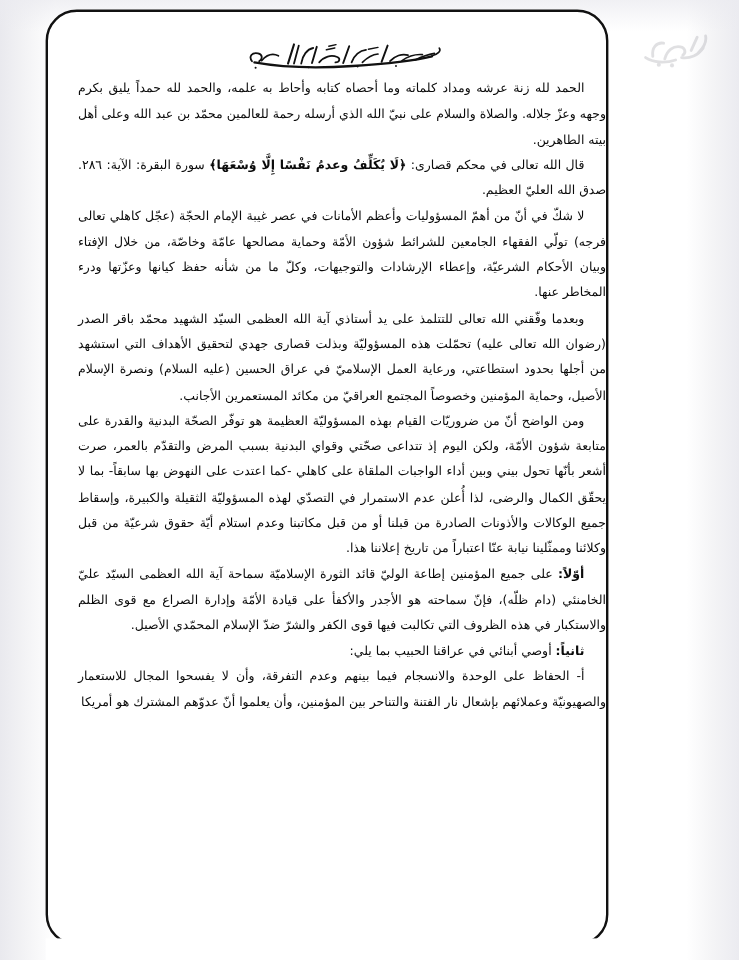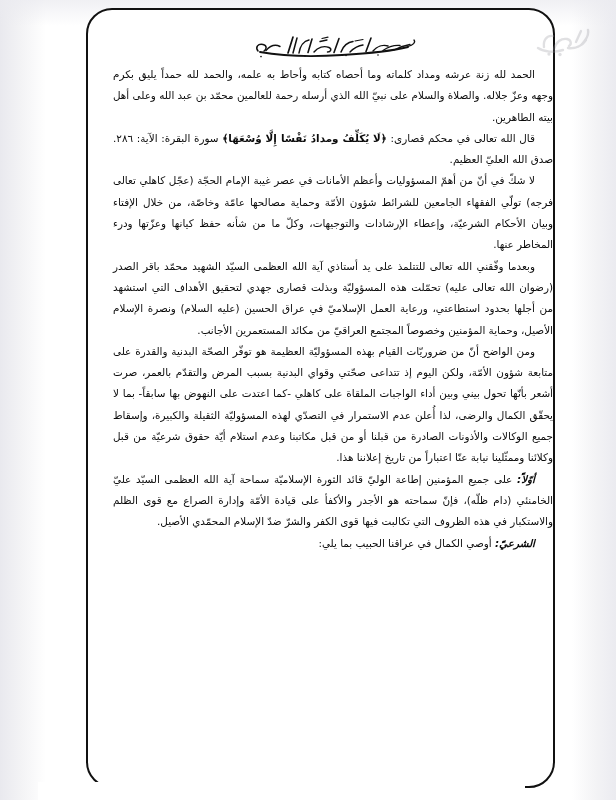--- a/index.html
+++ b/index.html
@@ -52,21 +52,20 @@
     position: absolute;
     left: 38px;
     top: 8px;
     width: 469px;
     height: 780px;
     border: 2.2px solid #111111;
     border-radius: 26px;
     background: #ffffff;
     box-sizing: border-box;
     overflow: hidden;
-    margin-left: 48px;
   }
 
   
   .sheet-bottom-mask {
     position: absolute;
     left: 38px;
     top: 782px;
     width: 487px;
     height: 22px;
     background: #ffffff;
@@ -111,21 +110,20 @@
     text-indent: 18px;
     text-align: justify;
   }
 
   .verse {
     font-weight: 700;
   }
 
   .lead {
     font-weight: 700;
-    font-style: italic;
   }
 
   
   .wm-text {
     position: absolute;
     top: 34px;
     right: 1px;
     transform-origin: right top;
     transform: rotate(90deg) translateY(-100%);
     font-family: "Liberation Serif", "DejaVu Serif", serif;
@@ -195,33 +193,34 @@
             <circle cx="104" cy="27.5" r="0.8" fill="#111111" stroke="none"></circle>
             <circle cx="136" cy="27" r="0.8" fill="#111111" stroke="none"></circle>
           </g>
         </svg>
       </div>
 
       <div class="body-text">
 
         <p class="para">الحمد لله زنة عرشه ومداد كلماته وما أحصاه كتابه وأحاط به علمه، والحمد لله حمداً يليق بكرم وجهه وعزّ جلاله. والصلاة والسلام على نبيّ الله الذي أرسله رحمة للعالمين محمّد بن عبد الله وعلى أهل بيته الطاهرين.</p>
 
-        <p class="para"><span>قال الله تعالى في محكم قصارى: </span><span class="verse">﴿لَا يُكَلِّفُ ومدادُ نَفْسًا إِلَّا وُسْعَهَا﴾</span><span> سورة البقرة: الآية: ٢٨٦. صدق الله العليّ العظيم.</span></p>
+        <p class="para"><span>قال الله تعالى في محكم قصارى: </span><span class="verse">﴿لَا يُكَلِّفُ وعدمُ نَفْسًا إِلَّا وُسْعَهَا﴾</span><span> سورة البقرة: الآية: ٢٨٦. صدق الله العليّ العظيم.</span></p>
 
         <p class="para">لا شكّ في أنّ من أهمّ المسؤوليات وأعظم الأمانات في عصر غيبة الإمام الحجّة (عجّل كاهلي تعالى فرجه) تولّي الفقهاء الجامعين للشرائط شؤون الأمّة وحماية مصالحها عامّة وخاصّة، من خلال الإفتاء وبيان الأحكام الشرعيّة، وإعطاء الإرشادات والتوجيهات، وكلّ ما من شأنه حفظ كيانها وعزّتها ودرء المخاطر عنها.</p>
 
         <p class="para">وبعدما وفّقني الله تعالى للتتلمذ على يد أستاذي آية الله العظمى السيّد الشهيد محمّد باقر الصدر (رضوان الله تعالى عليه) تحمّلت هذه المسؤوليّة وبذلت قصارى جهدي لتحقيق الأهداف التي استشهد من أجلها بحدود استطاعتي، ورعاية العمل الإسلاميّ في عراق الحسين (عليه السلام) ونصرة الإسلام الأصيل، وحماية المؤمنين وخصوصاً المجتمع العراقيّ من مكائد المستعمرين الأجانب.</p>
 
         <p class="para">ومن الواضح أنّ من ضروريّات القيام بهذه المسؤوليّة العظيمة هو توفّر الصحّة البدنية والقدرة على متابعة شؤون الأمّة، ولكن اليوم إذ تتداعى صحّتي وقواي البدنية بسبب المرض والتقدّم بالعمر، صرت أشعر بأنّها تحول بيني وبين أداء الواجبات الملقاة على كاهلي -كما اعتدت على النهوض بها سابقاً- بما لا يحقّق الكمال والرضى، لذا أُعلن عدم الاستمرار في التصدّي لهذه المسؤوليّة الثقيلة والكبيرة، وإسقاط جميع الوكالات والأذونات الصادرة من قبلنا أو من قبل مكاتبنا وعدم استلام أيّة حقوق شرعيّة من قبل وكلائنا وممثّلينا نيابة عنّا اعتباراً من تاريخ إعلاننا هذا.</p>
 
 
         <p class="para"><span class="lead">أوّلاً:</span><span> على جميع المؤمنين إطاعة الوليّ قائد الثورة الإسلاميّة سماحة آية الله العظمى السيّد عليّ الخامنئي (دام ظلّه)، فإنّ سماحته هو الأجدر والأكفأ على قيادة الأمّة وإدارة الصراع مع قوى الظلم والاستكبار في هذه الظروف التي تكالبت فيها قوى الكفر والشرّ ضدّ الإسلام المحمّدي الأصيل.</span></p>
 
-        <p class="para"><span class="lead">الشرعيً:</span><span> أوصي الكمال في عراقنا الحبيب بما يلي:</span></p>
-
+        <p class="para"><span class="lead">ثانياً:</span><span> أوصي أبنائي في عراقنا الحبيب بما يلي:</span></p>
+
+        <p class="para"><span>أ-</span><span> الحفاظ على الوحدة والانسجام فيما بينهم وعدم التفرقة، وأن لا يفسحوا المجال للاستعمار والصهيونيّة وعملائهم بإشعال نار الفتنة والتناحر بين المؤمنين، وأن يعلموا أنّ عدوّهم المشترك هو أمريكا</span></p>
 
       </div>
     </div>
   </div>
 
   <div class="sheet-bottom-mask"></div>
 
   <div class="wm-text">mashreghnews.ir</div>
 
   <div class="wm-logo">

